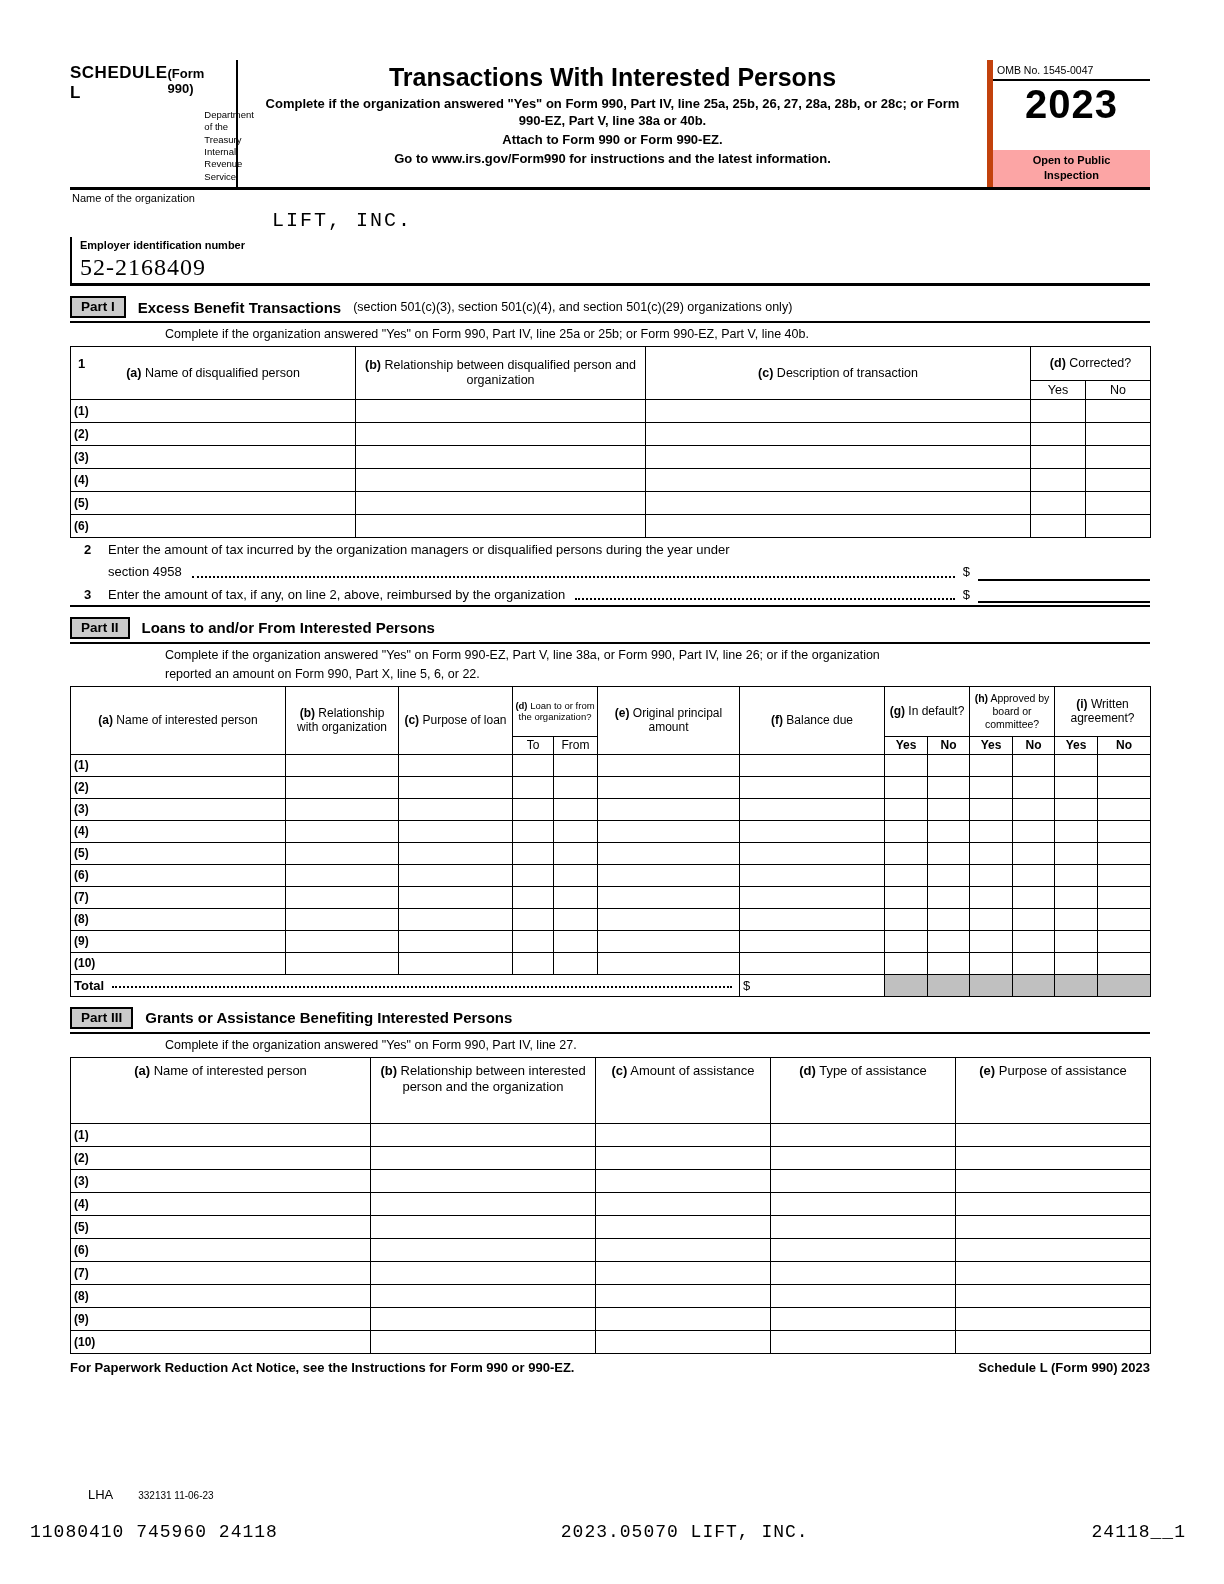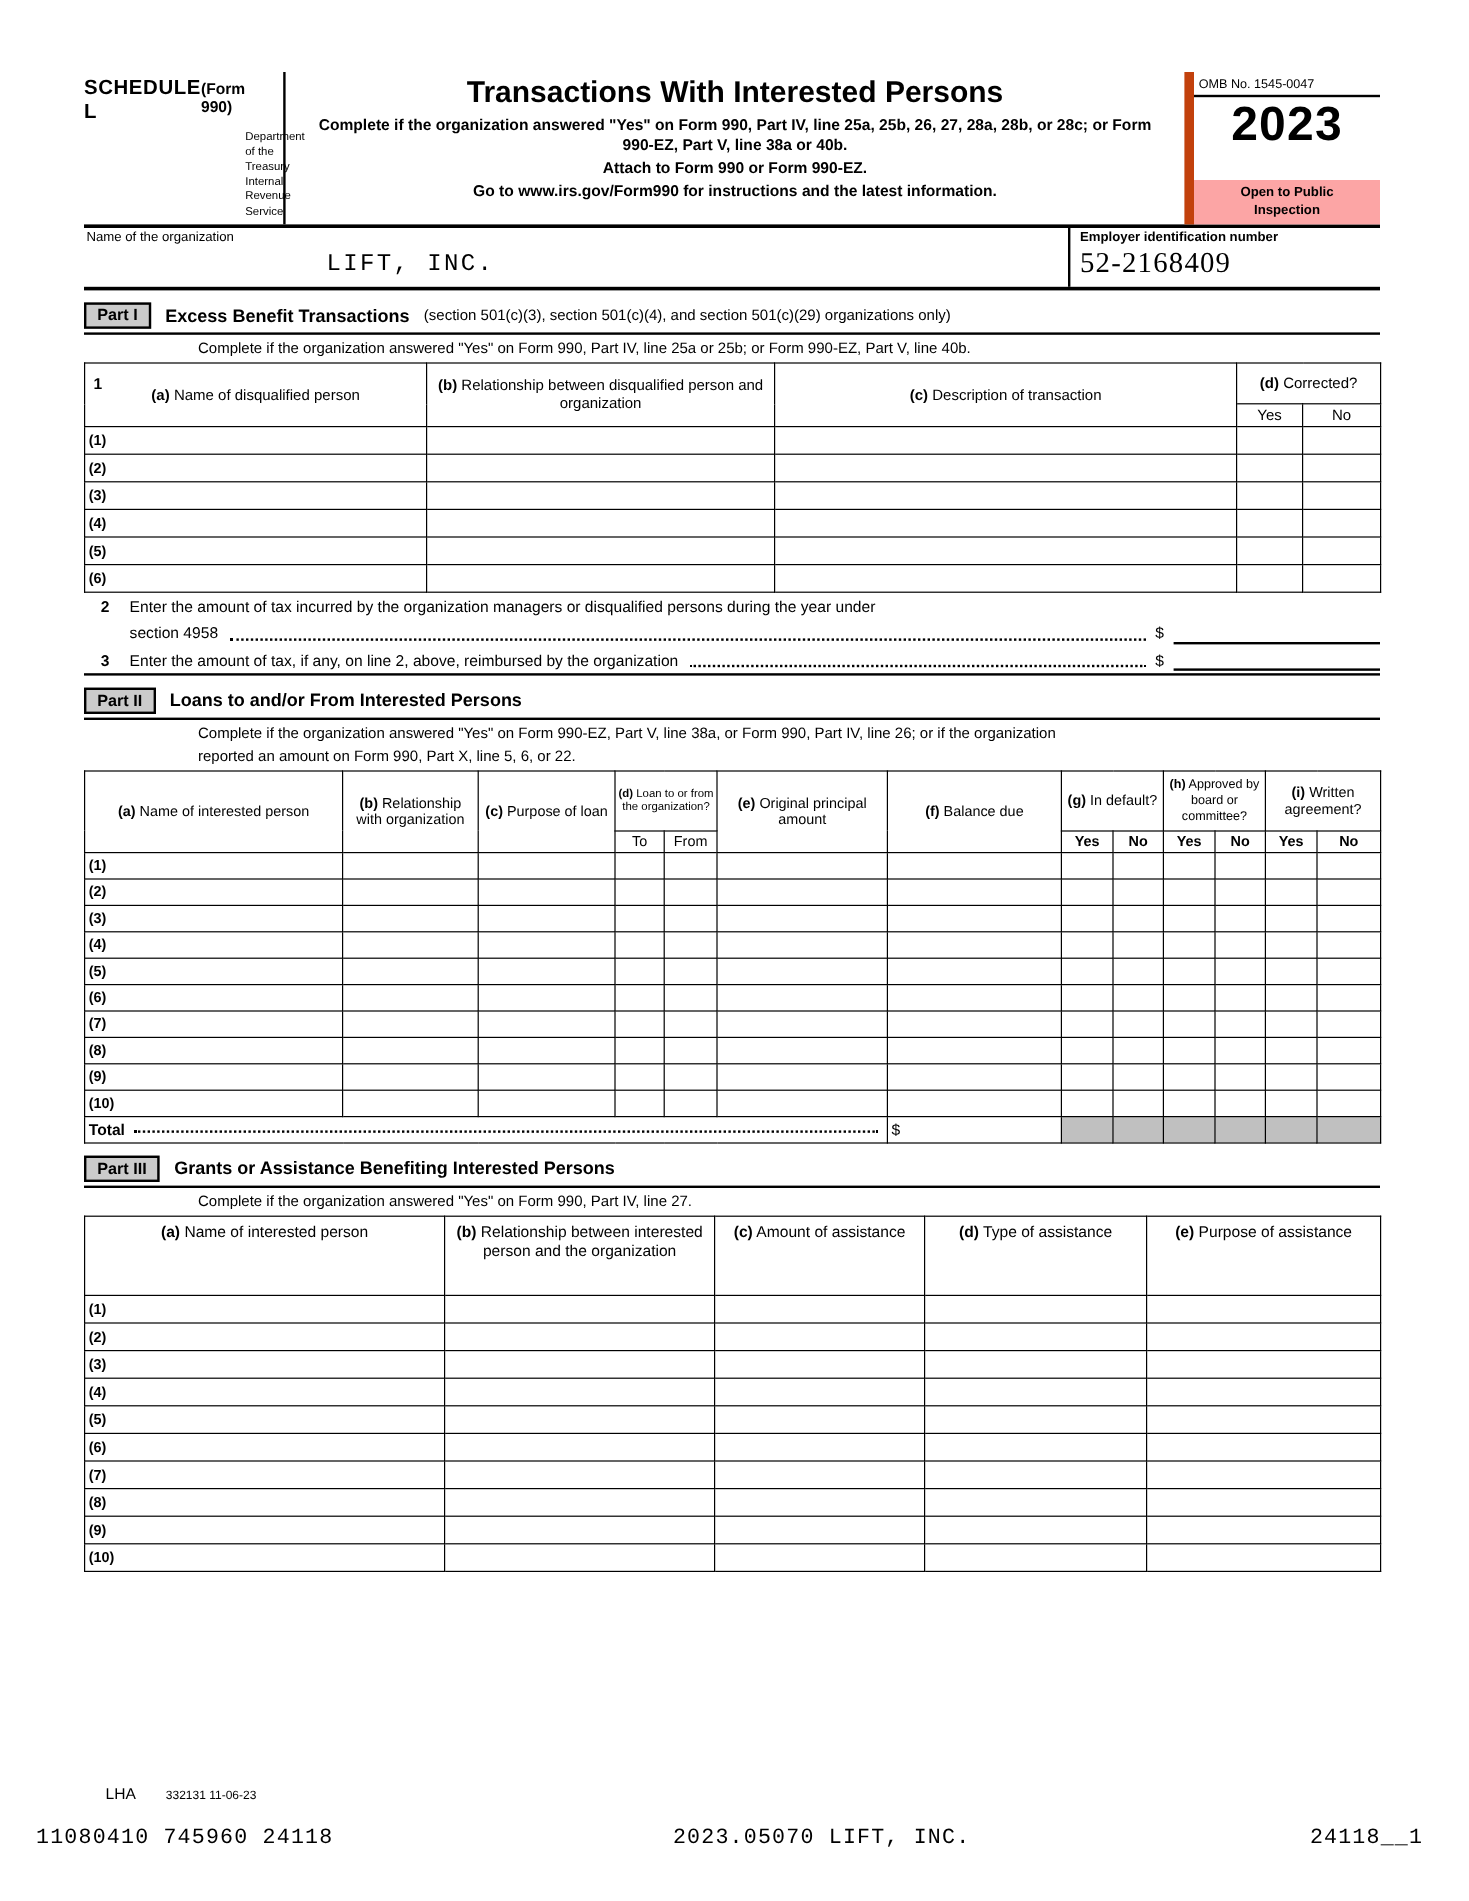--- a/index.html
+++ b/index.html
@@ -12,27 +12,27 @@
   
   .form-header { display:flex; border-bottom:3px solid #000; height:130px; }
   .hdr-left { width:168px; border-right:2px solid #000; display:flex; flex-direction:row; padding:3px 4px 4px 0; }
   .sched-label { font-size:17px; font-weight:bold; letter-spacing:.5px; }
   .form-label { font-size:13px; font-weight:bold; margin-top:3px; }
   .dept { margin-top:auto; font-size:9.5px; line-height:1.3; }
   .hdr-center { flex:1; text-align:center; padding:3px 10px 0; }
   .form-title { font-size:25px; font-weight:bold; margin-bottom:4px; }
   .hdr-sub { font-size:13px; font-weight:bold; line-height:1.3; max-width:700px; margin:0 auto; }
   .hdr-sub + .hdr-sub { margin-top:2px; }
-  .hdr-right { width:163px; border-left:8px solid #c2410c; display:flex; flex-direction:column; }
+  .hdr-right { width:163px; border-left:6px solid #c2410c; display:flex; flex-direction:column; }
   .omb { font-size:10.5px; padding:4px 4px 3px; border-bottom:2px solid #000; }
   .year { font-size:40px; font-weight:bold; text-align:center; flex:1; line-height:1.15; letter-spacing:1px; }
   .open-box { background:#fca5a5; text-align:center; font-weight:bold; font-size:11px; line-height:1.3; padding:3px 0 5px; }
 
   
-  .name-row { display:flex; border-bottom:3px solid #000; min-height:52px; }
+  .name-row { display:flex; border-bottom:3px solid #000; min-height:52px;flex-direction:column; }
   .name-left { flex:1; padding:2px 4px 5px 2px; }
   .tiny-label { font-size:11px; }
   .org-name { font-family:"Liberation Mono","DejaVu Sans Mono",monospace; font-size:20px; letter-spacing:2px; margin:5px 0 0 200px; }
   .name-right { width:260px; border-left:2px solid #000; padding:2px 0 2px 8px; }
   .ein-value { font-family:Liberation Serif, serif; font-size:24px; letter-spacing:1px; margin-top:3px; }
 
   
   .part-strip { display:flex; align-items:center; gap:12px; padding:10px 0 3px; border-bottom:2px solid #000; }
   .part-strip.bt { border-top:2px solid #000; }
   .part-box { border:2px solid #000; background:#cbcbcb; font-weight:bold; font-size:13.5px; padding:1px 9px 2px; flex-shrink:0; }
@@ -611,20 +611,24 @@
           <tr>
             <td class="rl"><span>(10)</span></td>
             <td></td>
             <td></td>
             <td></td>
             <td></td>
           </tr>
         </tbody>
     </table>
 
+    <div class="footer-row">
+      <span>For Paperwork Reduction Act Notice, see the Instructions for Form 990 or 990-EZ.</span>
+      <span>Schedule L (Form 990) 2023</span>
+    </div>
   </div>
 
   <div class="lha-line">
     <span>LHA</span>
     <span class="lha-code">332131 11-06-23</span>
   </div>
   <div class="bottom-line">
     <span>11080410 745960 24118</span>
     <span>2023.05070 LIFT, INC.</span>
     <span>24118__1</span>

